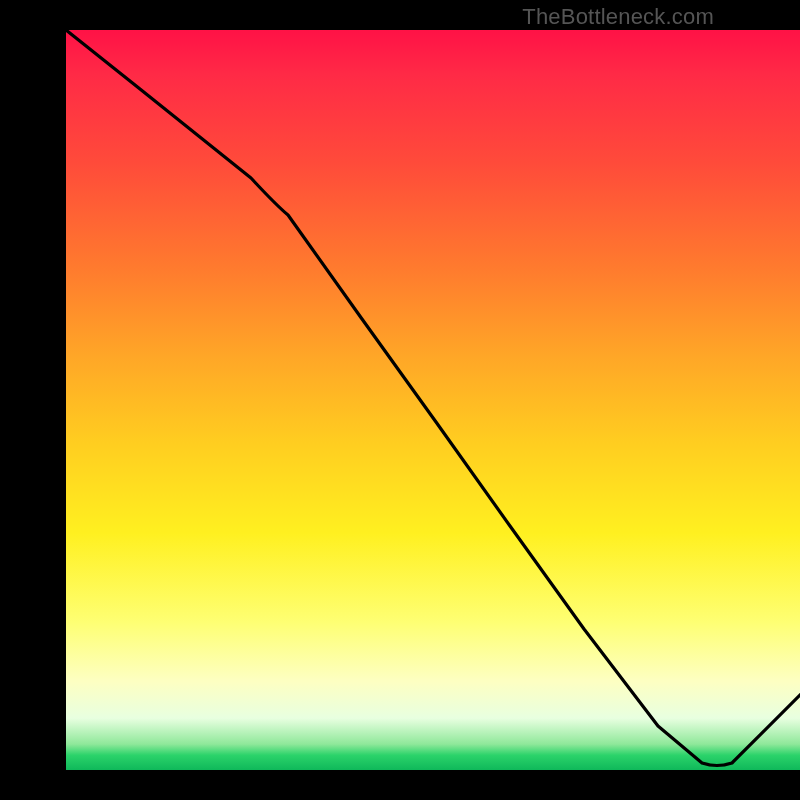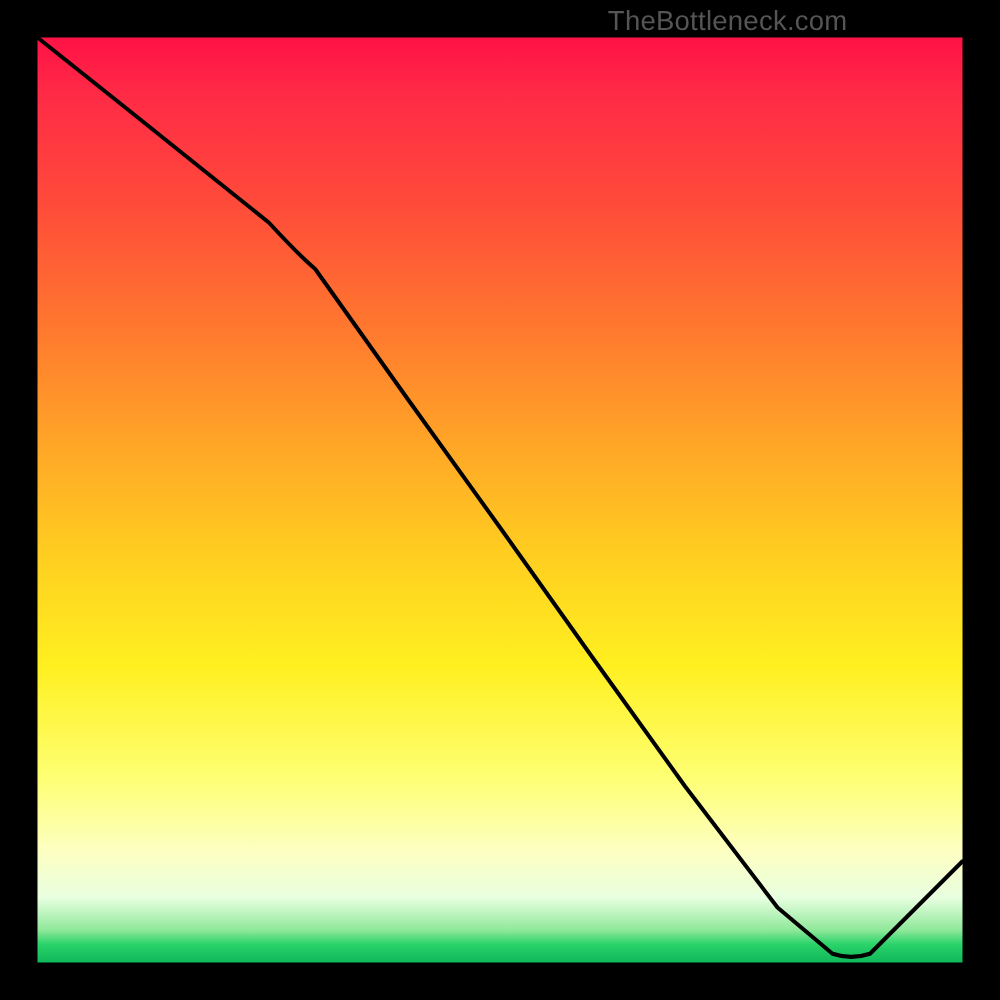--- a/index.html
+++ b/index.html
@@ -9,20 +9,21 @@
     height: 800px;
     background: #000;
     overflow: hidden;
     font-family: Arial, Helvetica, sans-serif;
   }
   .frame {
     position: relative;
     width: 692px;
     height: 800px;
     background: #000;
+    margin-left: 36px;
   }
   .watermark {
     position: absolute;
     top: 4px;
     right: 14px;
     color: #555;
     font-size: 22px;
     font-weight: 500;
     letter-spacing: 0.2px;
     user-select: none;

